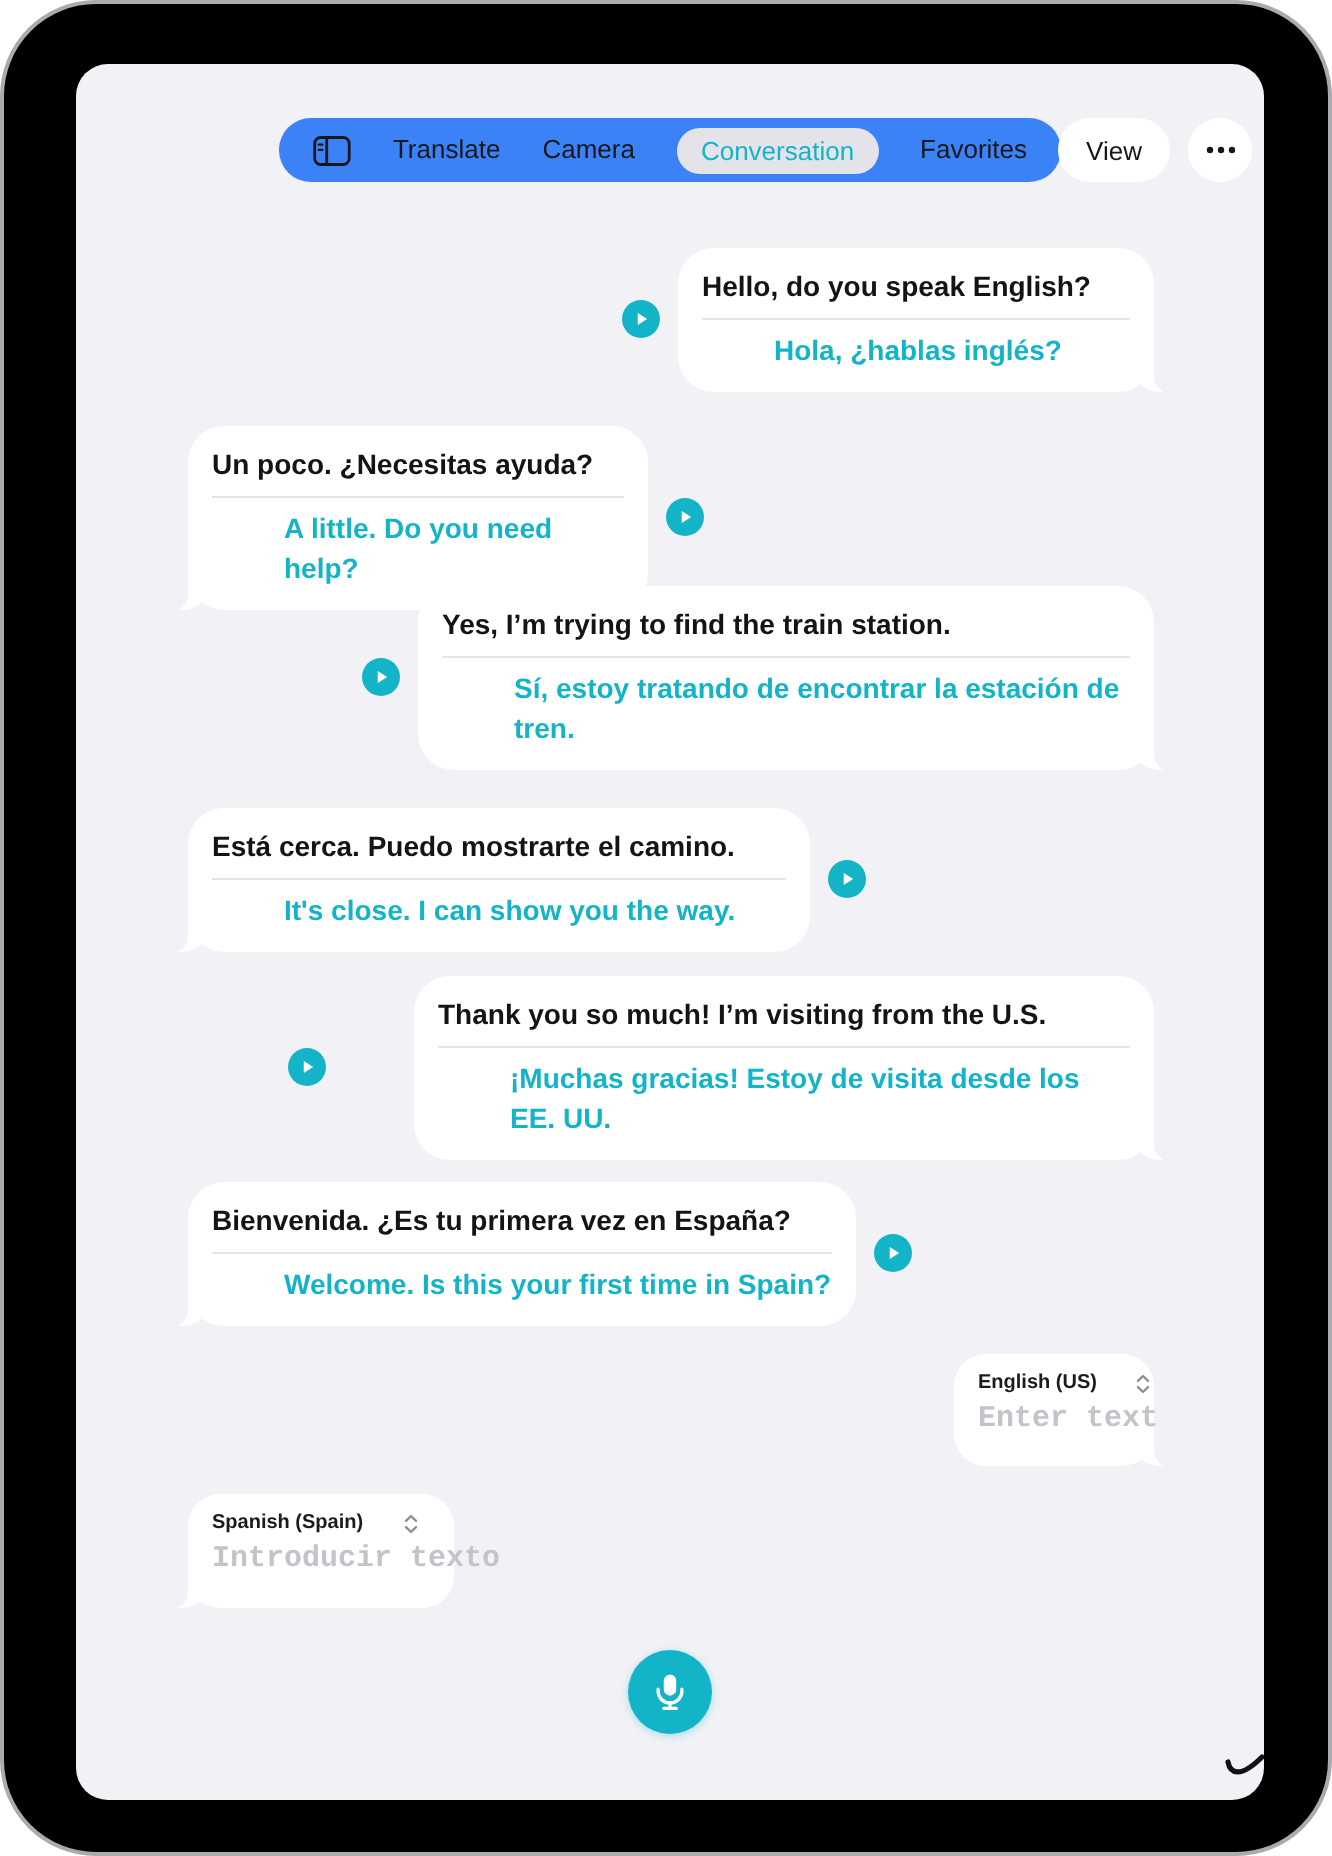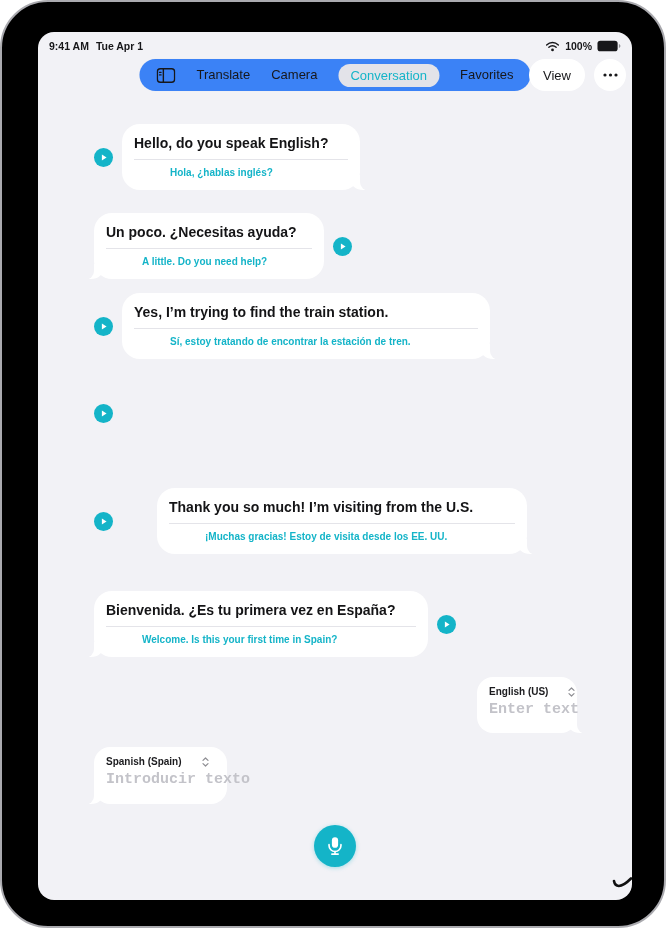--- a/index.html
+++ b/index.html
@@ -26,28 +26,28 @@
   .tab { font-size:13px; color:#17171a; cursor:default; white-space:nowrap; line-height:32px; }
   .tab.selected { background:#e3e3e9; color:var(--accent); border-radius:14px;
     padding:4px 12px; line-height:normal; }
   .pill-btn { position:absolute; top:0; height:32px; background:#fff; border-radius:16px;
     display:flex; align-items:center; justify-content:center; font-size:13px; color:#17171a; }
   .view-btn { right:47px; padding:0 14px; }
   .more-btn { right:6px; width:32px; }
 
   
   .row { position:absolute; left:56px; right:55px; display:flex; align-items:center; gap:9px; }
-  .row.right { }
+  .row.right { justify-content:flex-end; }
   .row.left  { justify-content:flex-start; }
 
   .bubble { position:relative; background:#fff; border-radius:18px; padding:10px 12px;
     min-height:64px; display:flex; flex-direction:column; justify-content:center; }
   .src  { font-size:14px; font-weight:700; color:#141416; line-height:1.42; }
   .divider { border:none; border-top:1px solid #e4e4e9; margin:5px 0 6px; }
-  .dst  { font-size:10px; font-weight:700; color:var(--accent); line-height:1.42;padding-left:36px; }
+  .dst  { font-size:14px; font-weight:700; color:var(--accent); line-height:1.42;padding-left:36px; }
 
   
   .tail-left::before  { content:""; position:absolute; left:-5px; bottom:0; width:15px; height:15px;
     background:#fff; border-bottom-right-radius:13px 11px; }
   .tail-left::after   { content:""; position:absolute; left:-10px; bottom:-1px; width:10px; height:17px;
     background:#f2f2f6; border-bottom-right-radius:9px; }
   .tail-right::before { content:""; position:absolute; right:-5px; bottom:0; width:15px; height:15px;
     background:#fff; border-bottom-left-radius:13px 11px; }
   .tail-right::after  { content:""; position:absolute; right:-10px; bottom:-1px; width:10px; height:17px;
     background:#f2f2f6; border-bottom-left-radius:9px; }
@@ -71,41 +71,20 @@
   .corner-arc { position:absolute; left:574px; top:842px; }
 
   .icon { display:inline-flex; align-items:center; justify-content:center; }
 </style>
 </head>
 <body>
 
 <div class="device" style="--accent:#14b4c8;">
   <div class="screen">
 
-    <div class="statusbar">
-      <div class="status-left">
-        <span>9:41 AM</span><span>Tue Apr 1</span>
-      </div>
-      <div class="status-right">
-        <span class="icon">
-          <svg width="15" height="11" viewBox="0 0 16 12" fill="none">
-            <path d="M1.6 4.4 C3.5 2.5 5.7 1.6 8 1.6 s4.5 .9 6.4 2.8" stroke="#17171a" stroke-width="1.5" stroke-linecap="round"></path>
-            <path d="M4 6.9 C5.2 5.8 6.5 5.2 8 5.2 s2.8 .6 4 1.7" stroke="#17171a" stroke-width="1.5" stroke-linecap="round"></path>
-            <circle cx="8" cy="9.7" r="1.5" fill="#17171a"></circle>
-          </svg>
-        </span>
-        <span>100%</span>
-        <span class="icon">
-          <svg width="24" height="12" viewBox="0 0 25 12">
-            <rect x="0.5" y="0.5" width="21" height="11" rx="3" fill="#17171a"></rect>
-            <path d="M22.8 3.8 v4.4 a2.3 2.3 0 0 0 0 -4.4 Z" fill="#17171a" opacity="0.45"></path>
-          </svg>
-        </span>
-      </div>
-    </div>
 
     <div class="toolbar">
       <div class="tabbar">
         <span class="icon">
           <svg width="19" height="15" viewBox="0 0 20 16" fill="none">
             <rect x="0.8" y="0.8" width="18.4" height="14.4" rx="3.2" stroke="#17171a" stroke-width="1.5"></rect>
             <line x1="7.2" y1="1" x2="7.2" y2="15" stroke="#17171a" stroke-width="1.5"></line>
             <line x1="3" y1="4.6" x2="4.8" y2="4.6" stroke="#17171a" stroke-width="1.3" stroke-linecap="round"></line>
             <line x1="3" y1="7.4" x2="4.8" y2="7.4" stroke="#17171a" stroke-width="1.3" stroke-linecap="round"></line>
           </svg>
@@ -160,20 +139,25 @@
           </svg>
       </div>
       <div class="bubble tail-right" style="width:368px;">
         <div class="src">Yes, I’m trying to find the train station.</div>
         <hr class="divider">
         <div class="dst" style="--accent: #14b4c8;">Sí, estoy tratando de encontrar la estación de tren.</div>
       </div>
     </div>
 
     <div class="row left" style="top:372px;">
+      <div class="bubble tail-left" style="width:311px;">
+        <div class="src">Está cerca. Puedo mostrarte el camino.</div>
+        <hr class="divider">
+        <div class="dst" style="--accent: #14b4c8;">It's close. I can show you the way.</div>
+      </div>
       <div class="play" style="--accent: #14b4c8;">
         <svg width="9" height="9" viewBox="0 0 10 10">
             <path d="M3.2 1.6 L8.4 5 L3.2 8.4 Z" fill="#fff"></path>
           </svg>
       </div>
     </div>
 
     <div class="row right" style="top:456px;gap:44px;">
       <div class="play" style="--accent: #14b4c8;">
         <svg width="9" height="9" viewBox="0 0 10 10">

